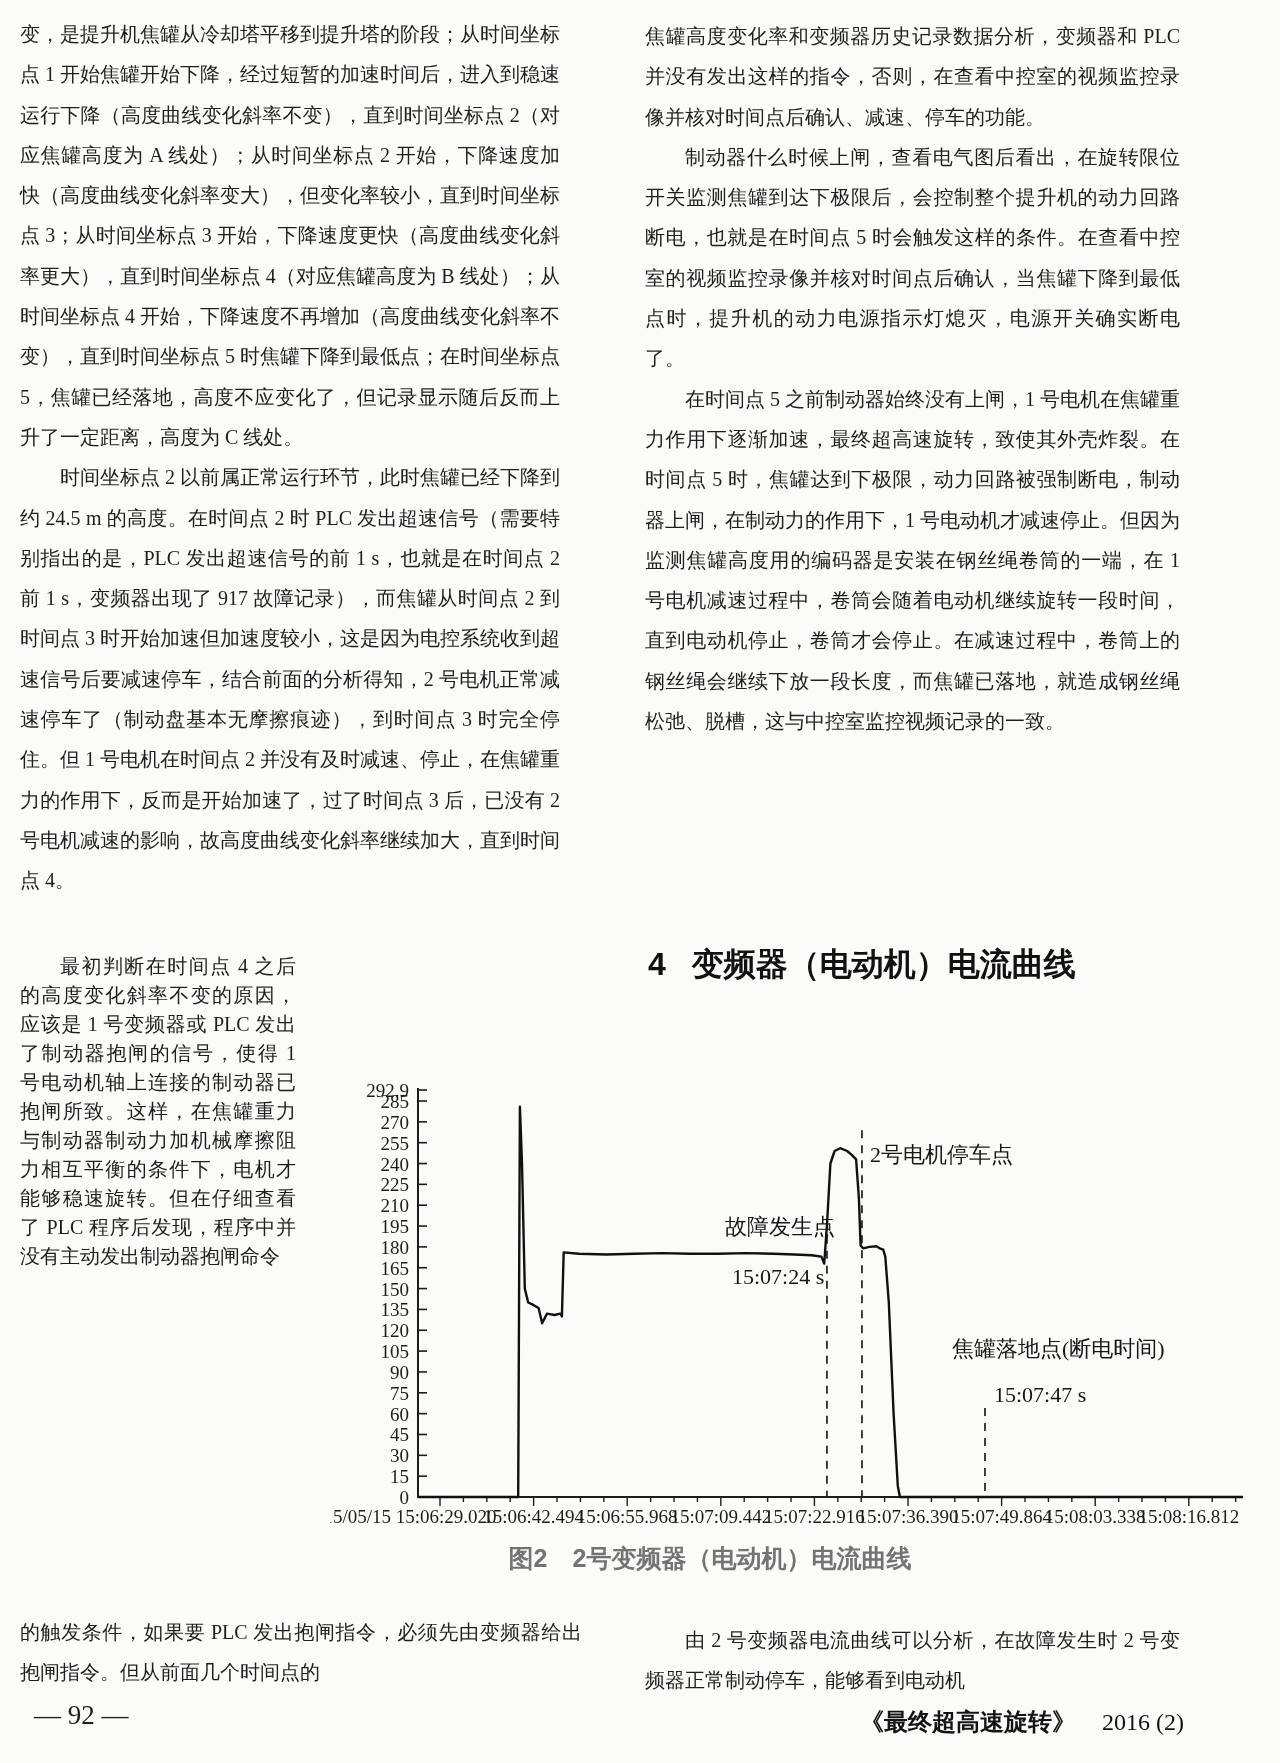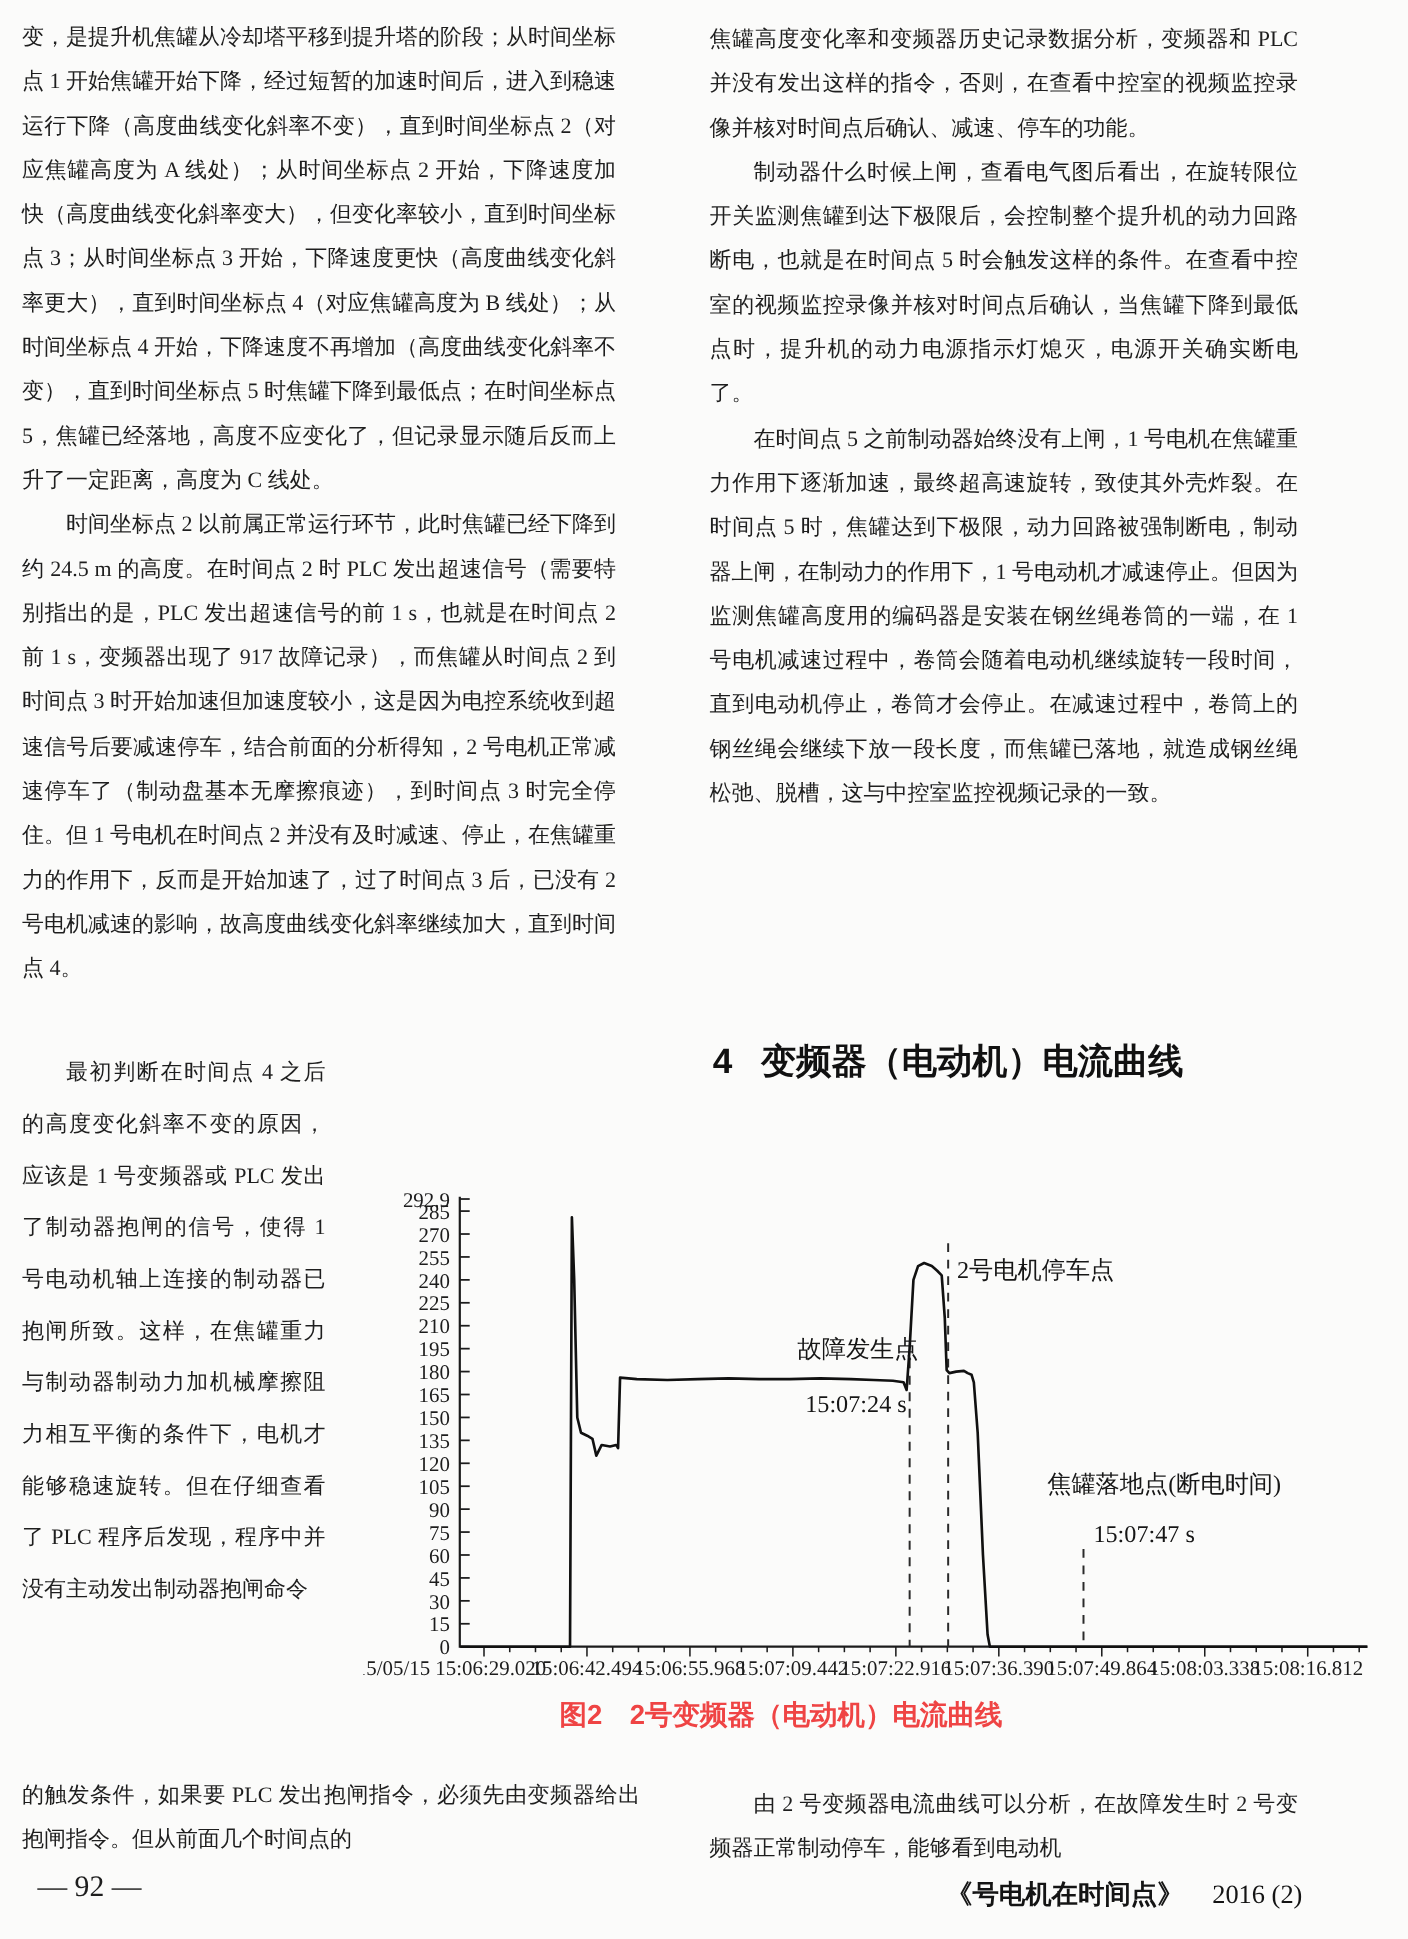--- a/index.html
+++ b/index.html
@@ -2,30 +2,30 @@
 <html><head>
 <meta charset="utf-8">
 <style>
   html,body{margin:0;padding:0;background:#e8e8e8;}
   .page{position:relative;width:1280px;height:1763px;background:#fbfbfa;color:#222;
         font-family:"Liberation Serif","DejaVu Serif",serif;overflow:hidden;}
   .tcol{position:absolute;font-size:20px;line-height:40.3px;text-align:justify;
         text-justify:inter-ideograph;color:#1e1e1e;}
   .tcol p{margin:0;}
   .indent{text-indent:2em;}
-  .narrow{line-height:47px;}
+  .narrow{line-height:29px;}
   .heading{position:absolute;font-family:"Liberation Sans","DejaVu Sans",sans-serif;
         font-weight:700;font-size:32px;color:#111;}
   .heading .hnum{margin-right:26px;}
   .chartbox{position:absolute;left:330px;top:950px;width:930px;height:660px;}
   .chartbox svg{position:absolute;left:0;top:0;}
   .ann{position:absolute;font-size:22px;color:#161616;white-space:nowrap;}
   .caption{position:absolute;left:150px;top:592px;width:460px;text-align:center;
         font-family:"Liberation Sans","DejaVu Sans",sans-serif;font-weight:700;
-        font-size:25px;color:#ef4444;}
+        font-size:25px;color:#737373;}
   .footer-left{position:absolute;left:34px;top:1700px;font-size:27px;color:#1e1e1e;}
   .footer-right{position:absolute;left:860px;top:1706px;width:330px;font-size:24px;color:#141414;white-space:nowrap;}
   .footer-right .journal{font-family:"Liberation Sans","DejaVu Sans",sans-serif;font-weight:700;margin-right:26px;}
   text.tick{font:19px "Liberation Serif","DejaVu Serif",serif;fill:#1c1c1c;}
 </style>
 </head>
 <body>
 
 <div class="page">
 
@@ -154,16 +154,16 @@
     <div class="ann" style="left:664px;top:432px;">15:07:47 s</div>
     <div class="caption">图2　2号变频器（电动机）电流曲线</div>
   </div>
 
   <div class="tcol" style="left:645px;top:1620px;width:535px;font-family:Liberation Serif, serif;">
     <p class="indent">由 2 号变频器电流曲线可以分析，在故障发生时 2 号变频器正常制动停车，能够看到电动机</p>
   </div>
 
   <div class="footer-left">— 92 —</div>
   <div class="footer-right">
-    <span class="journal">《号电机在时间点》</span><span>2016 (2)</span>
+    <span class="journal">《最终超高速旋转》</span><span>2016 (2)</span>
   </div>
 
 </div>
 
 </body></html>

